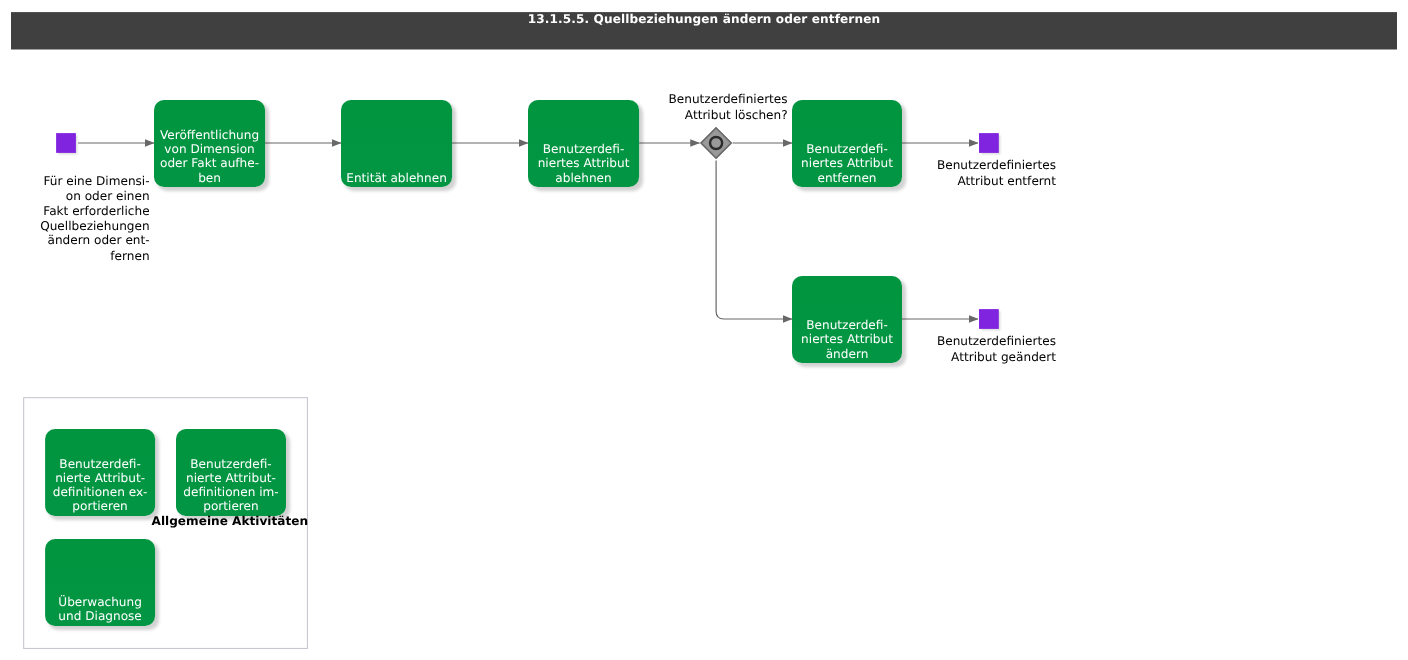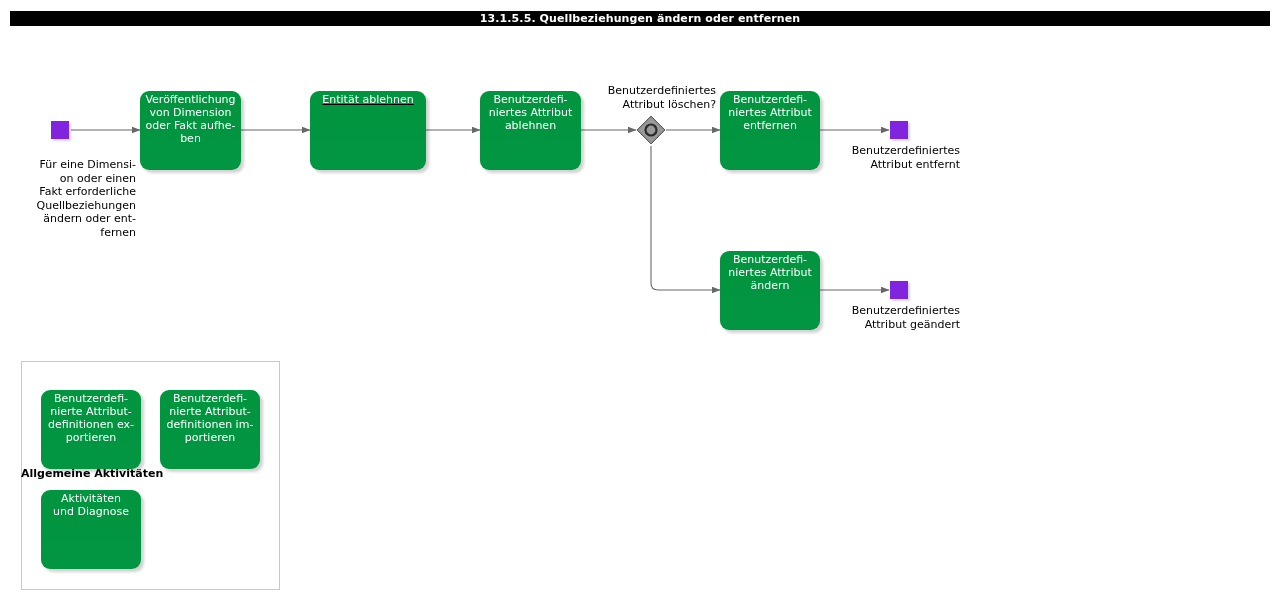--- a/index.html
+++ b/index.html
@@ -14,24 +14,23 @@
     font-family: "DejaVu Sans", sans-serif;
     overflow: hidden;
   }
 
   
   #title-bar {
     position: absolute;
     left: 10px;
     top: 11px;
     width: 1260px;
-    height: 15px;
-    background: #000000;
+    height: 34px;
+    background: #404040;
     display: flex;
-    align-items: center;
     justify-content: center;
   }
   #title-bar .title-text {
     color: #ffffff;
     font-size: 11px;
     font-weight: bold;
     font-family: "DejaVu Sans", sans-serif;
     letter-spacing: 0.1px;
   }
 
@@ -53,21 +52,21 @@
   }
 
   
   .activity {
     position: absolute;
     background: #039a47;
     background: linear-gradient(to bottom, #02953f, #029543);
     border-radius: 9px;
     box-shadow: 3px 3px 3px rgba(0,0,0,0.18);
     display: flex;
-    align-items: flex-start;
+    align-items: flex-end;
     justify-content: center;
     box-sizing: border-box;
     padding: 2px 0;
   }
   .activity .label {
     color: #ffffff;
     font-size: 11px;
     line-height: 13px;
     text-align: center;
     font-family: "DejaVu Sans", sans-serif;
@@ -110,21 +109,21 @@
     height: 229px;
     border: 1px solid #c8c8d4;
     background: #ffffff;
     box-sizing: border-box;
   }
   #legend-title {
     position: absolute;
     left: 21px;
     top: 467px;
     width: 259px;
-    text-align: left;
+    text-align: right;
     font-size: 11px;
     font-weight: bold;
     color: #000000;
     font-family: "DejaVu Sans", sans-serif;
   }
 </style>
 </head>
 <body>
 
 <div id="title-bar">
@@ -167,21 +166,21 @@
 ändern oder ent-
 fernen</div>
 
   <div class="activity" style="left:140px; top:91px; width:101px; height:79px;">
     <span class="label">Veröffentlichung
 von Dimension
 oder Fakt aufhe-
 ben</span>
   </div>
 
-  <div class="activity" style="left:310px; top:91px; width:116px; height:79px;text-decoration:underline;">
+  <div class="activity" style="left:310px; top:91px; width:101px; height:79px;">
     <span class="label">Entität ablehnen</span>
   </div>
 
   <div class="activity" style="left:480px; top:91px; width:101px; height:79px;">
     <span class="label">Benutzerdefi-
 niertes Attribut
 ablehnen</span>
   </div>
 
   <div class="diagram-label" style="left:586px; top:84px; width:130px;">Benutzerdefiniertes
@@ -226,17 +225,17 @@
   <div class="activity" style="left:160px; top:390px; width:100px; height:79px;">
     <span class="label">Benutzerdefi-
 nierte Attribut-
 definitionen im-
 portieren</span>
   </div>
 
   <div id="legend-title">Allgemeine Aktivitäten</div>
 
   <div class="activity" style="left:41px; top:490px; width:100px; height:79px;">
-    <span class="label">Aktivitäten
+    <span class="label">Überwachung
 und Diagnose</span>
   </div>
 
 </div>
 
 </body></html>

